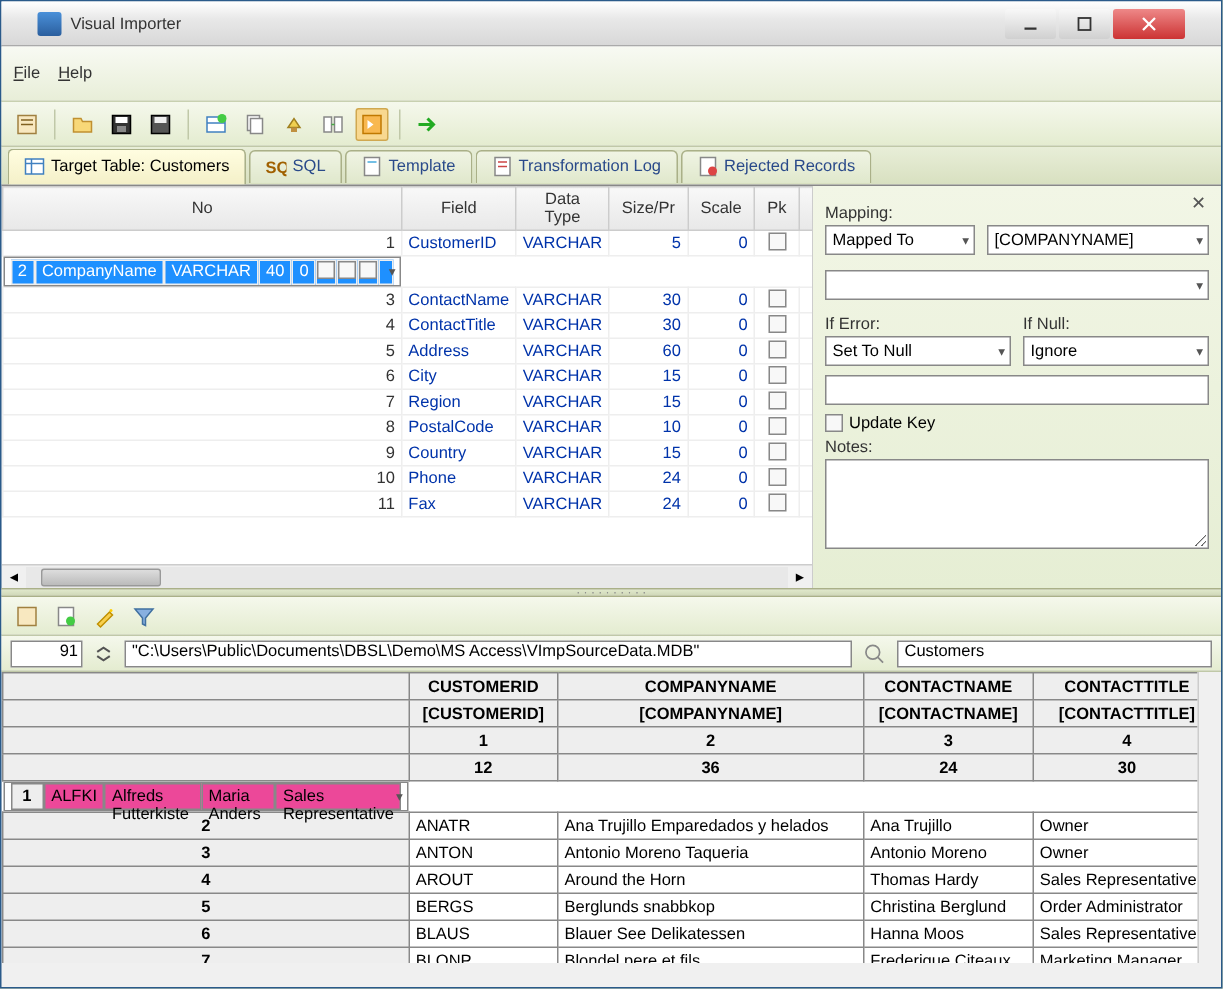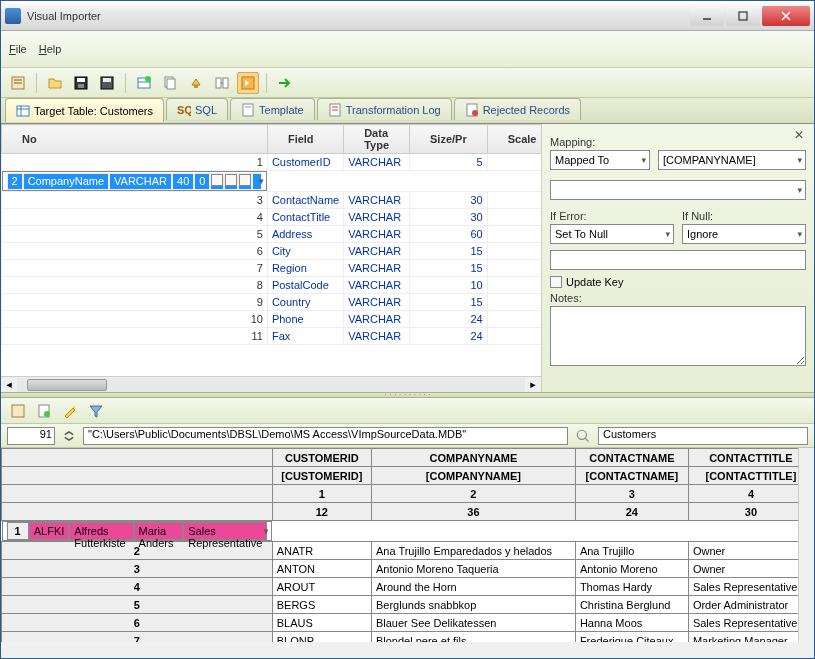--- a/index.html
+++ b/index.html
@@ -1,39 +1,39 @@
 <!DOCTYPE html>
 <html><head>
 <meta charset="utf-8">
 <style>
 *{box-sizing:border-box;margin:0;padding:0;font-family:"Segoe UI",Tahoma,sans-serif;font-size:11px}
 body{background:#6b8e23;width:815px;height:659px;overflow:hidden}
 .window{width:815px;height:659px;background:#f0f0f0;border:1px solid #2a5a8a;position:relative}
-.titlebar{height:30px;background:linear-gradient(#fff,#e8e8e8 40%,#d8d8d8);display:flex;align-items:center;padding:0 4px;border-bottom:1px solid #aaa}
+.titlebar{height:30px;background:linear-gradient(#fff,#e8e8e8 40%,#d8d8d8);display:flex;align-items:center;padding:0 24px;border-bottom:1px solid #aaa}
 .titlebar-icon{width:16px;height:16px;margin-right:6px;display:inline-block;background:linear-gradient(#4a90d9,#2b5f9e);border-radius:2px}
 .titlebar-text{flex:1;color:#333}
 .win-btns{display:flex;gap:0}
 .win-btn{width:34px;height:20px;border:none;background:linear-gradient(#f8f8f8,#d0d0d0);display:flex;align-items:center;justify-content:center;border-radius:2px;margin-left:2px}
 .win-btn.close{background:linear-gradient(#e88,#c33);color:#fff;width:48px}
 .win-btn svg{width:10px;height:10px}
 .menubar{height:37px;background:linear-gradient(#f8faf3,#e8eed8);display:flex;align-items:center;padding:0 8px;border-bottom:1px solid #c8d0b0;gap:12px}
 .menubar span{color:#333}
 .menubar u{text-decoration:underline}
 .toolbar{height:30px;background:linear-gradient(#f5f8ec,#e4ecd0);display:flex;align-items:center;padding:0 6px;gap:4px;border-bottom:1px solid #c0c8a8}
 .tbtn{width:22px;height:22px;border:1px solid transparent;display:flex;align-items:center;justify-content:center;background:transparent;border-radius:2px}
 .tbtn.active{background:#f8d890;border-color:#d0a850}
 .tsep{width:1px;height:20px;background:#c0c8a8;margin:0 3px}
-.tabs{height:26px;background:linear-gradient(#e8eed8,#d8e0c0);display:flex;align-items:flex-start;padding:0 4px;border-bottom:1px solid #888}
+.tabs{height:26px;background:linear-gradient(#e8eed8,#d8e0c0);display:flex;align-items:center;padding:0 4px;border-bottom:1px solid #888}
 .tab{height:22px;padding:0 10px;display:flex;align-items:center;gap:4px;background:linear-gradient(#f0f4e4,#e0e8cc);border:1px solid #aab088;border-bottom:none;border-radius:4px 4px 0 0;margin-right:2px;color:#2a4a8a;font-size:11px}
 .tab.active{background:linear-gradient(#fffde0,#f4f0c8);color:#000;height:24px}
 .tab-ico{width:14px;height:14px;display:inline-block}
 .content{display:flex;height:268px}
 .grid-pane{flex:1;background:#fff;overflow:auto;position:relative;border-right:1px solid #ccc}
 .grid{width:100%;border-collapse:collapse}
-.grid th{background:linear-gradient(#f8f8f8,#e8e8e8);border:1px solid #ccc;padding:2px 20px;text-align:left;font-weight:bold;font-size:11px;color:#333;height:18px}
+.grid th{background:linear-gradient(#f8f8f8,#e8e8e8);border:1px solid #ccc;padding:2px 8px;text-align:center;font-weight:normal;font-size:11px;color:#333;height:18px}
 .grid td{border:1px solid #eee;padding:1px 4px;height:17px;color:#0033aa;font-size:11px}
 .grid td.num{text-align:right;color:#0033aa}
 .grid td.no{text-align:right;color:#333}
 .grid tr.sel td{background:#1e90ff;color:#fff}
 .grid td.chk{text-align:center;padding:0}
 .chkbox{width:12px;height:12px;border:1px solid #888;display:inline-block;background:#f8f8f8}
 .hscroll{position:absolute;bottom:0;left:0;right:0;height:16px;background:#f0f0f0;border-top:1px solid #ccc;display:flex;align-items:center}
 .hscroll-track{flex:1;height:14px;background:#e8e8e8;position:relative}
 .hscroll-thumb{position:absolute;left:10px;width:80px;height:12px;top:1px;background:linear-gradient(#ddd,#bbb);border:1px solid #999;border-radius:2px}
 .side-panel{width:272px;background:linear-gradient(#f2f6e6,#e6eed4);padding:8px;position:relative}

